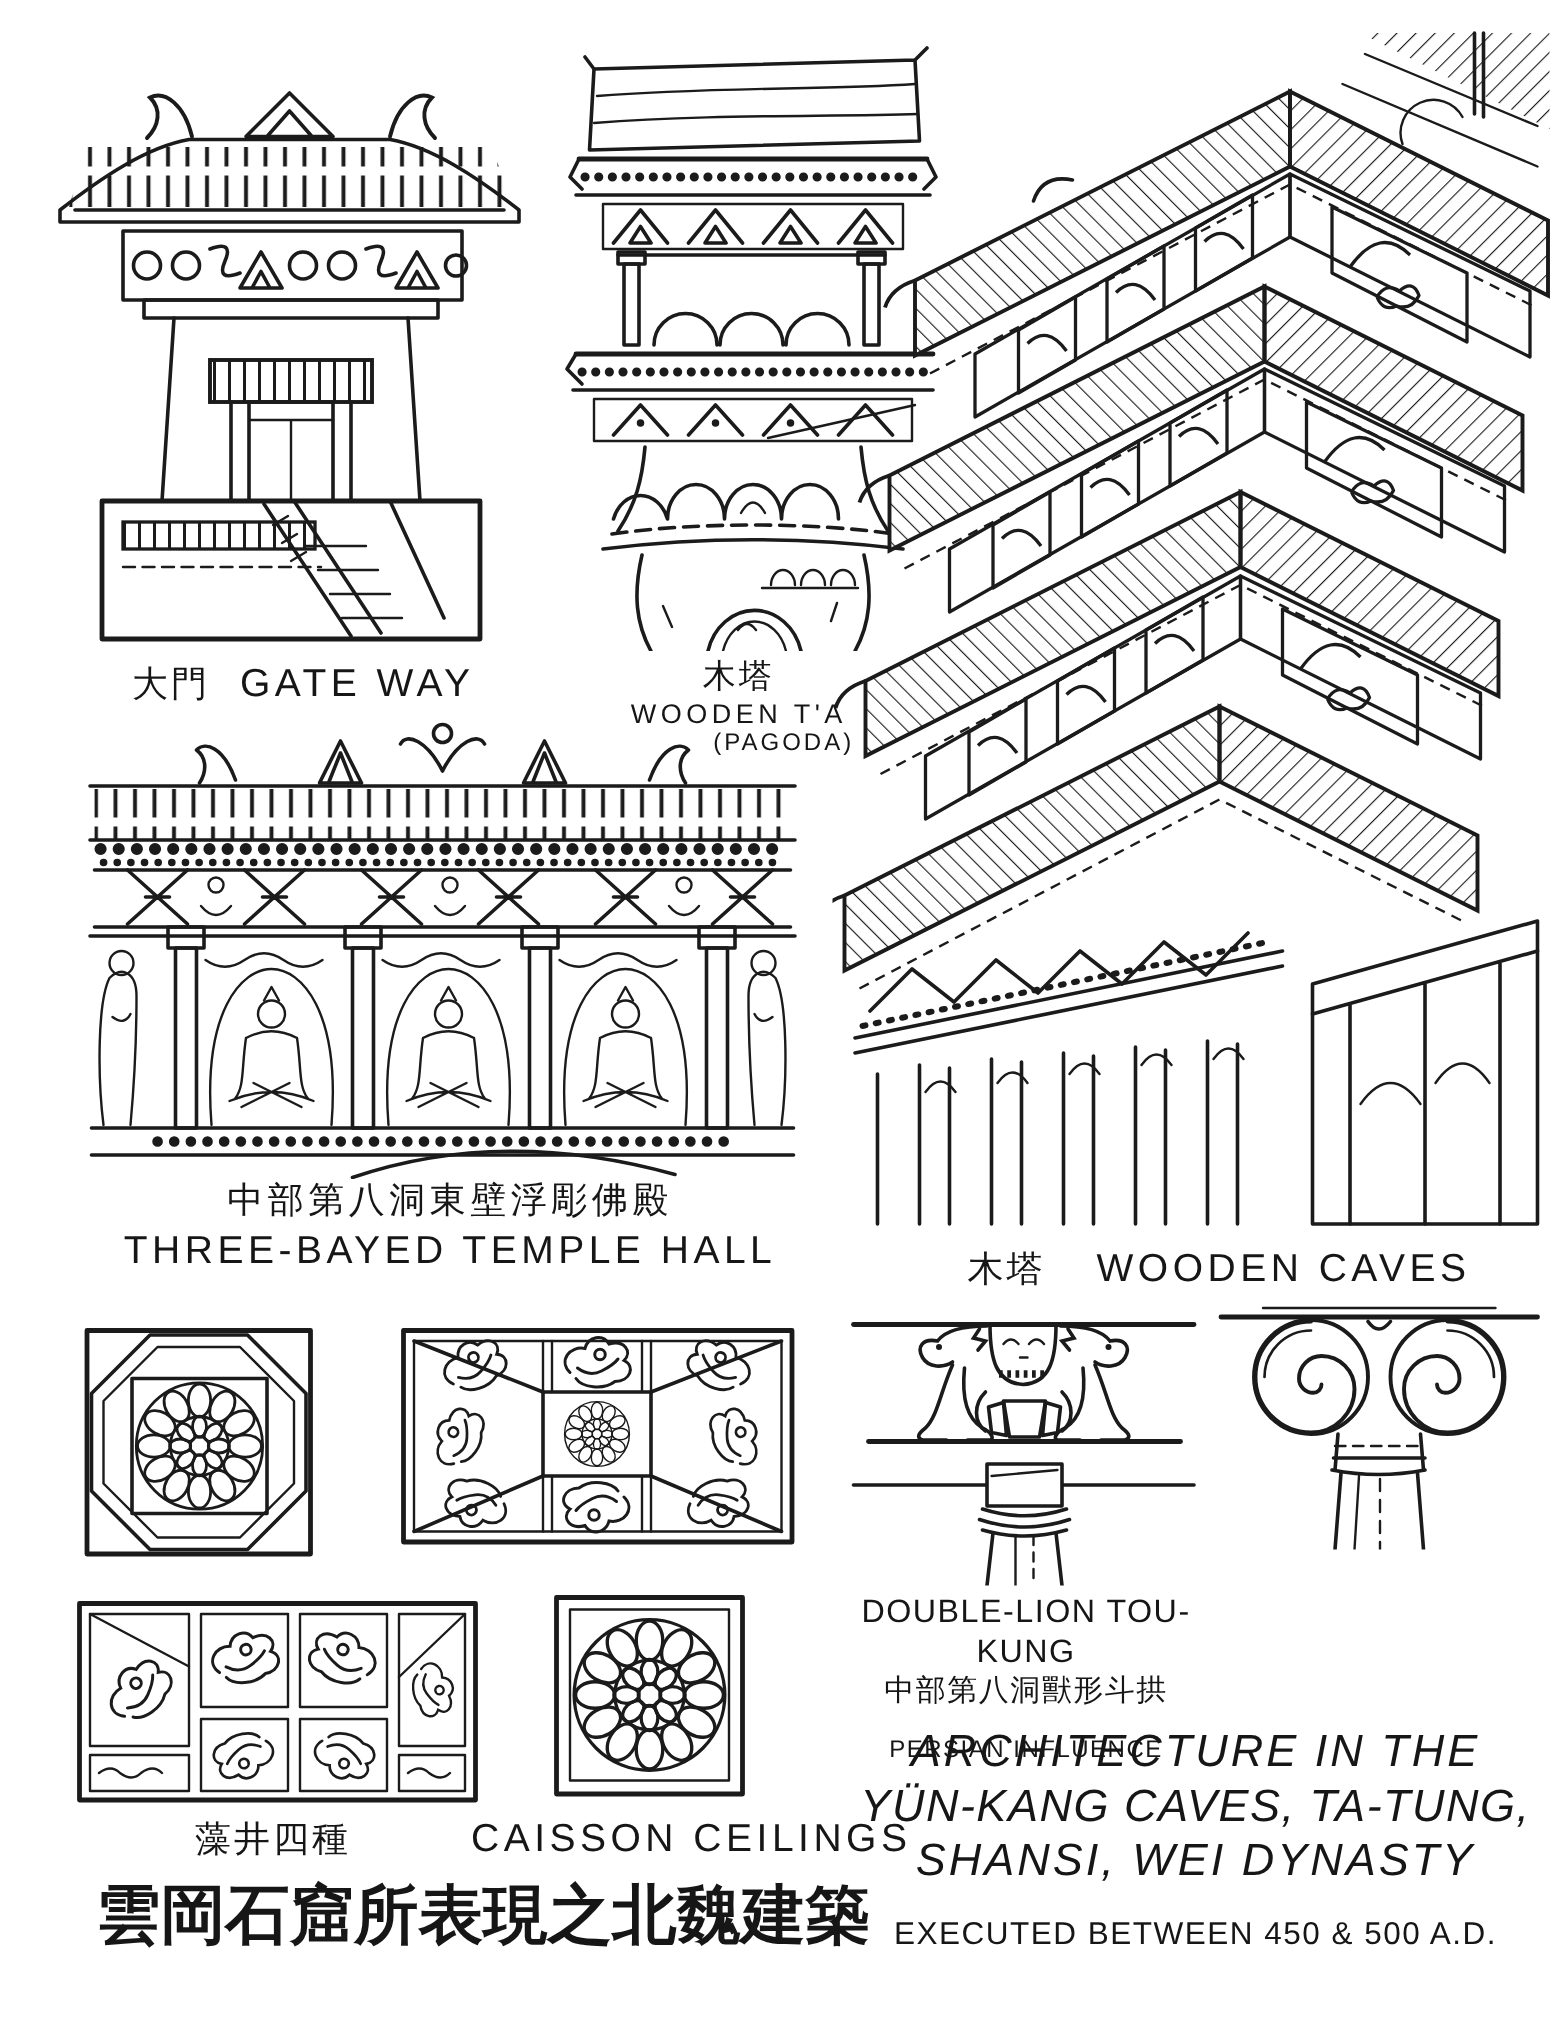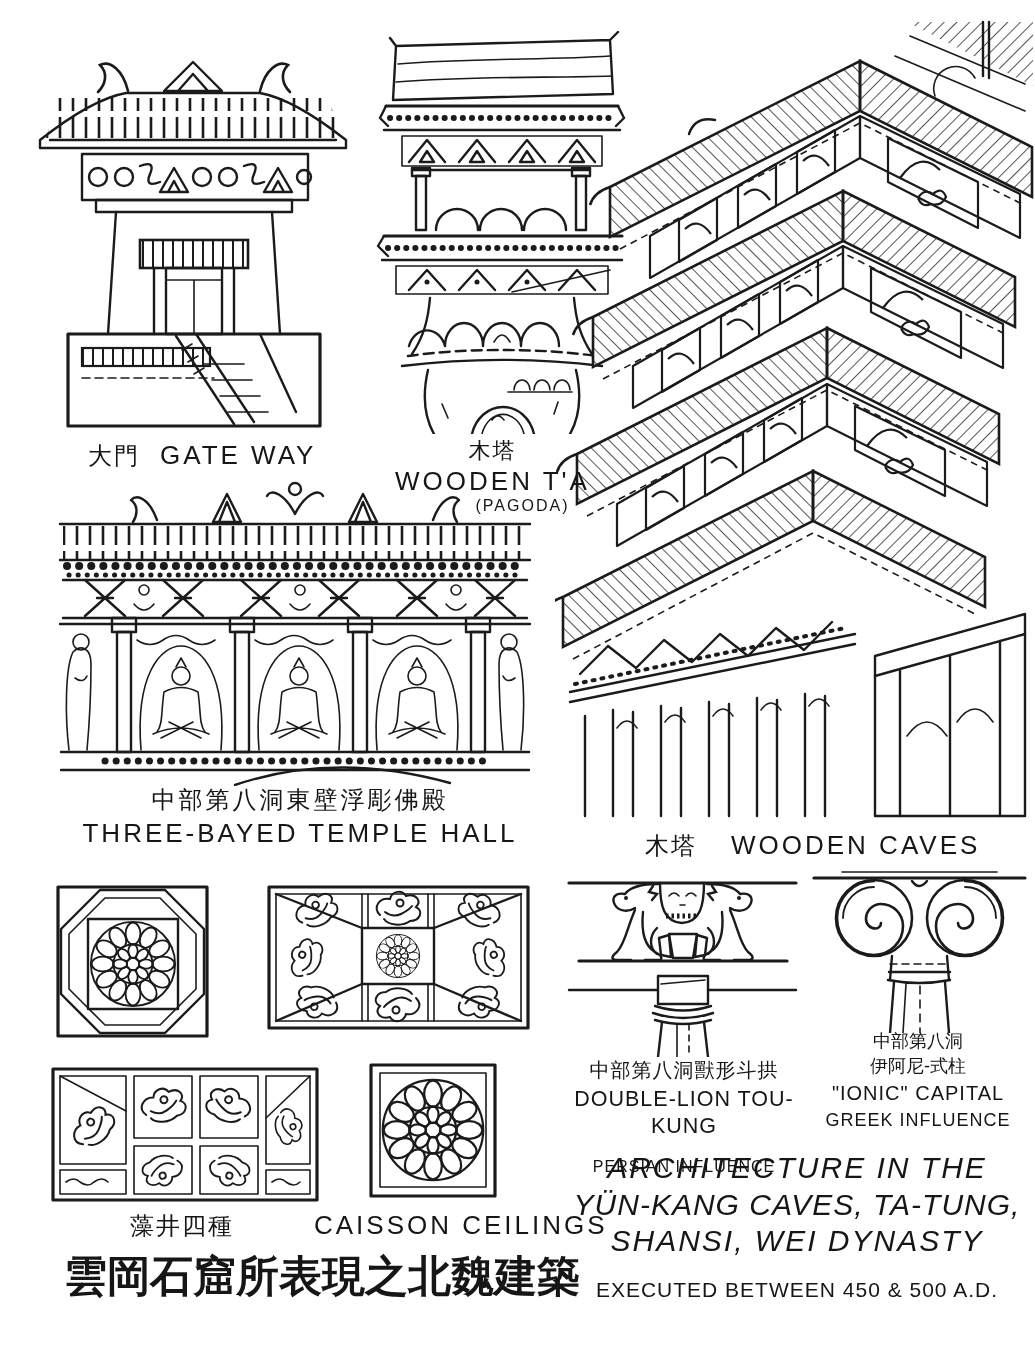--- a/index.html
+++ b/index.html
@@ -347,46 +347,40 @@
     <path class="lnt" d="M108,118 V165" stroke-dasharray="8 6"></path>
   </svg>
 
   <div class="cap row" style="left:88px;top:440px;gap:20px">
     <span class="zh">大門</span>
     <span class="en">GATE WAY</span>
   </div>
 
   <div class="cap center" style="left:385px;top:436px;width:215px">
     <div class="zh" style="font-size:22px">木塔</div>
-    <div class="en" style="font-size:26px">WOODEN T'A</div>
+    <div class="en" style="font-size:18px">WOODEN T'A</div>
     <div class="small" style="padding-left:60px">(PAGODA)</div>
   </div>
 
   <div class="cap row" style="left:645px;top:830px;gap:34px">
     <span class="zh">木塔</span>
     <span class="en">WOODEN CAVES</span>
   </div>
 
   <div class="cap center" style="left:80px;top:784px;width:440px">
     <div class="zh" style="letter-spacing:3px">中部第八洞東壁浮彫佛殿</div>
     <div class="en" style="margin-top:2px">THREE-BAYED TEMPLE HALL</div>
   </div>
 
   <div class="cap center cap-lion-block" style="left:556px;top:1058px;width:256px">
+    <div style="font-size:21.5px;letter-spacing:1px;margin-top:3px">DOUBLE-LION TOU-KUNG</div>
     <div style="font-size:20px;letter-spacing:1px">中部第八洞獸形斗拱</div>
-    <div style="font-size:21.5px;letter-spacing:1px;margin-top:3px">DOUBLE-LION TOU-KUNG</div>
     <div style="font-size:16px;letter-spacing:1px;margin-top:17px">PERSIAN INFLUENCE</div>
   </div>
 
-  <div class="cap center cap-lion-block" style="left:812px;top:1030px;width:212px">
-    <div style="font-size:18px">中部第八洞</div>
-    <div style="font-size:18px;margin-top:2px">伊阿尼-式柱</div>
-    <div style="font-size:20px;letter-spacing:1px;margin-top:4px">"IONIC" CAPITAL</div>
-    <div style="font-size:18px;letter-spacing:1px;margin-top:3px">GREEK INFLUENCE</div>
-  </div>
 
   <div class="cap row" style="left:130px;top:1210px;gap:80px">
     <span class="zh">藻井四種</span>
     <span class="en">CAISSON CEILINGS</span>
   </div>
 
   <div class="cap main-zh" style="left:44px;top:1248px">雲岡石窟所表現之北魏建築</div>
 
   <div class="cap center title-block" style="left:566px;top:1150px;width:462px">
     <div class="tl">ARCHITECTURE IN THE</div>

